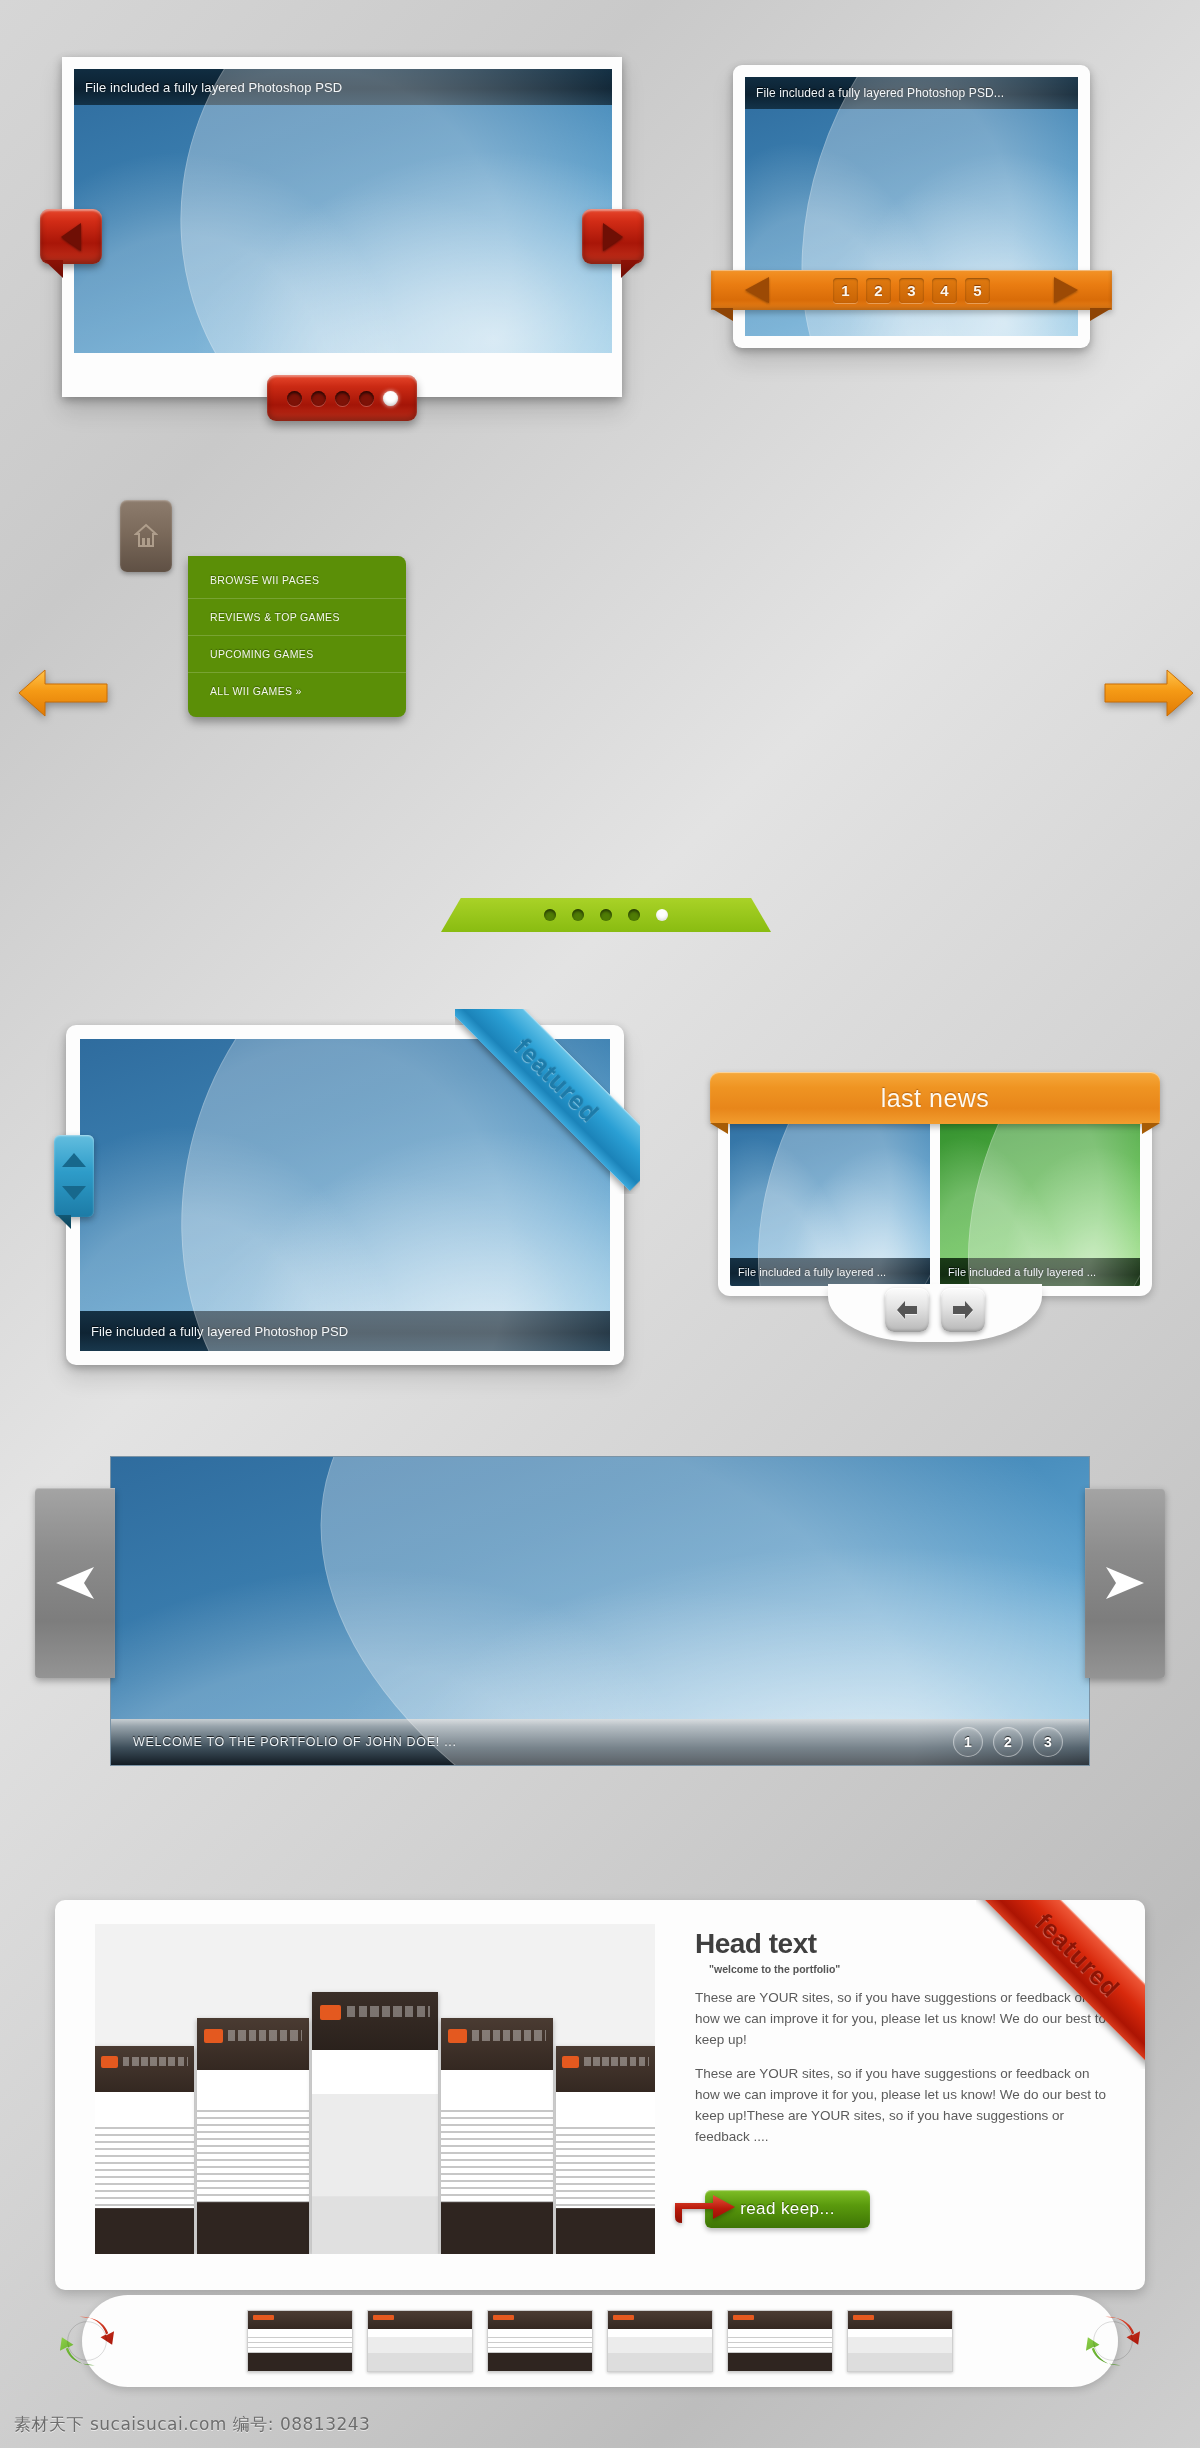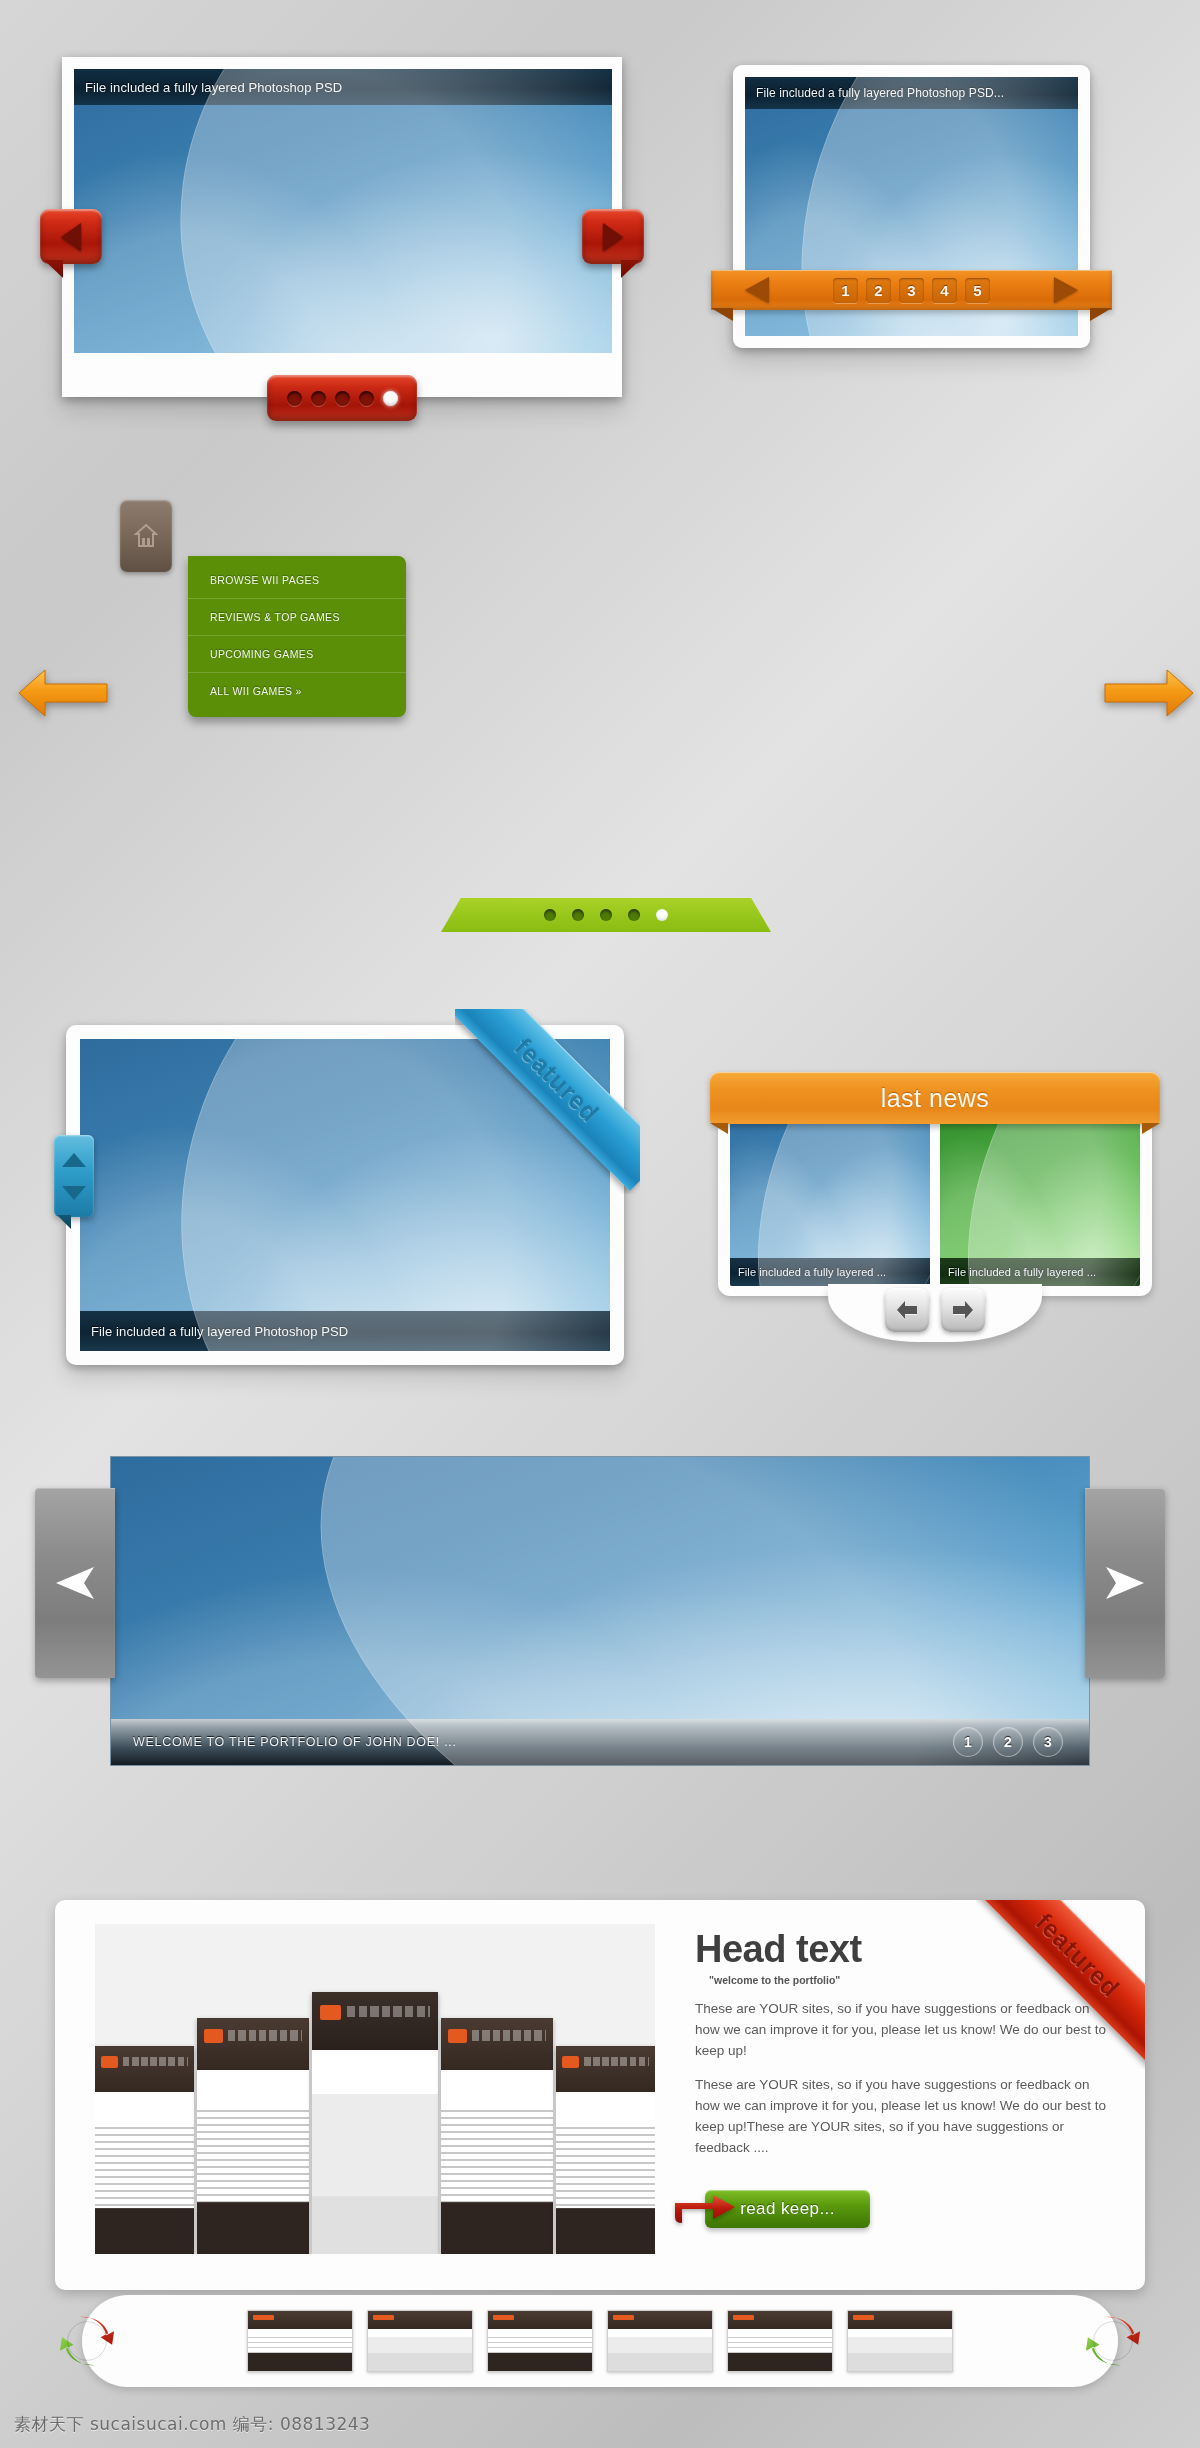--- a/index.html
+++ b/index.html
@@ -195,21 +195,21 @@
   .sl-dots span { width:30px;height:30px; border-radius:50%; display:flex;align-items:center;justify-content:center;
     border:1px solid rgba(255,255,255,.45); color:#fff; font-size:14px; font-weight:bold;
     text-shadow:0 -1px 1px rgba(0,0,0,.8); background: rgba(255,255,255,.06);
     box-shadow: inset 0 1px 2px rgba(255,255,255,.2); }
 
   
   .card { position:absolute; left:55px; top:1900px; width:1090px; height:390px;
     background:#fdfdfd; border-radius:10px; box-shadow:0 4px 12px rgba(0,0,0,.2); overflow:hidden; }
   .card .ribbon { right:-16px; top:-16px; }
   .headtext { position:absolute; left:640px; top:28px; width:420px; }
-  .headtext h1 { font-size:38px; color:#3f3f3f; letter-spacing:-.5px; font-weight:bold; }
+  .headtext h1 { font-size:28px; color:#3f3f3f; letter-spacing:-.5px; font-weight:bold; }
   .headtext .sub { font-size:10.5px; color:#555; font-weight:bold; margin:3px 0 0 14px; }
   .headtext p { font-size:13.5px; color:#5b5b5b; line-height:1.55; margin-top:13px; }
   .readmore { position:absolute; left:650px; top:290px; width:165px; height:38px; border-radius:6px;
     background: linear-gradient(180deg,#7fbe26 0%, #5a9a0d 40%, #3e7505 100%);
     box-shadow: inset 0 1px 1px rgba(255,255,255,.45), 0 3px 5px rgba(0,0,0,.25);
     display:flex; align-items:center; justify-content:center;
     color:#fff; font-size:17px; letter-spacing:.4px; text-shadow:0 -1px 1px rgba(40,70,0,.8); }
   .readmore .rarrow { position:absolute; left:-32px; top:3px; filter: drop-shadow(0 2px 2px rgba(0,0,0,.3)); }
   .shots { position:absolute; left:40px; top:24px; width:560px; height:330px;
     background:#f2f2f2; display:flex; align-items:flex-end; justify-content:center; gap:3px; overflow:hidden; }

